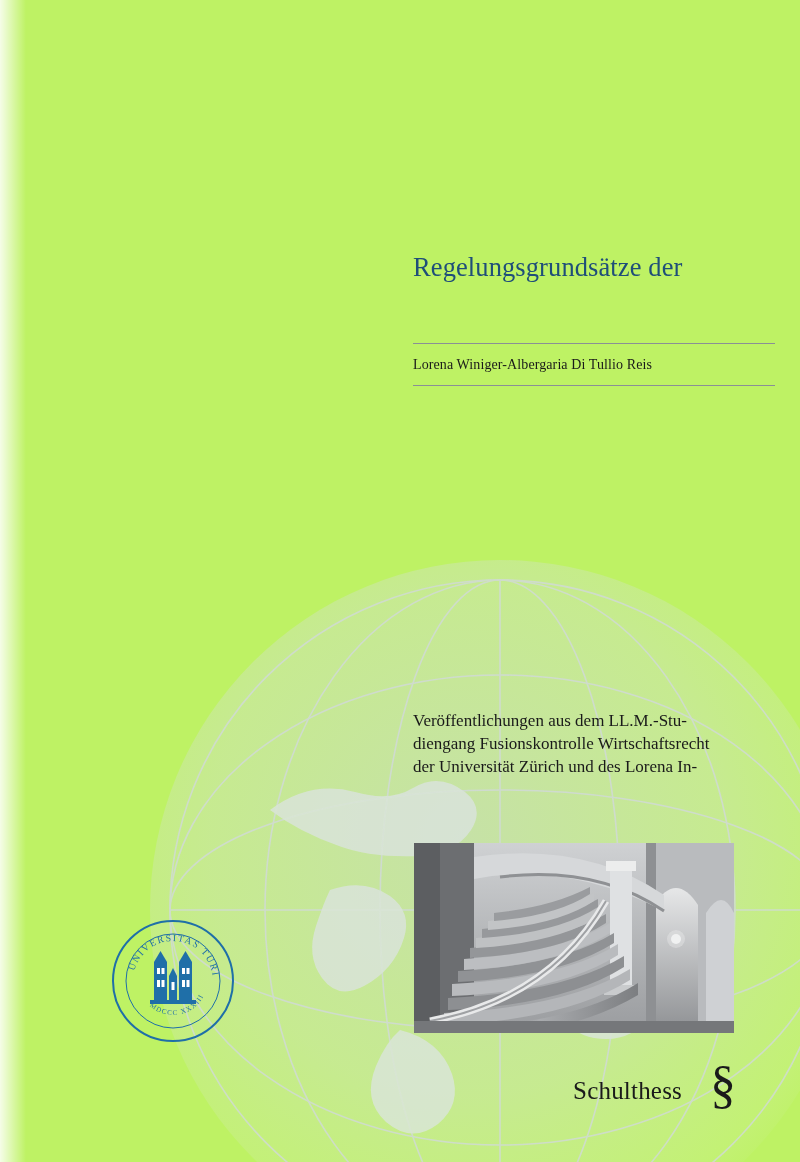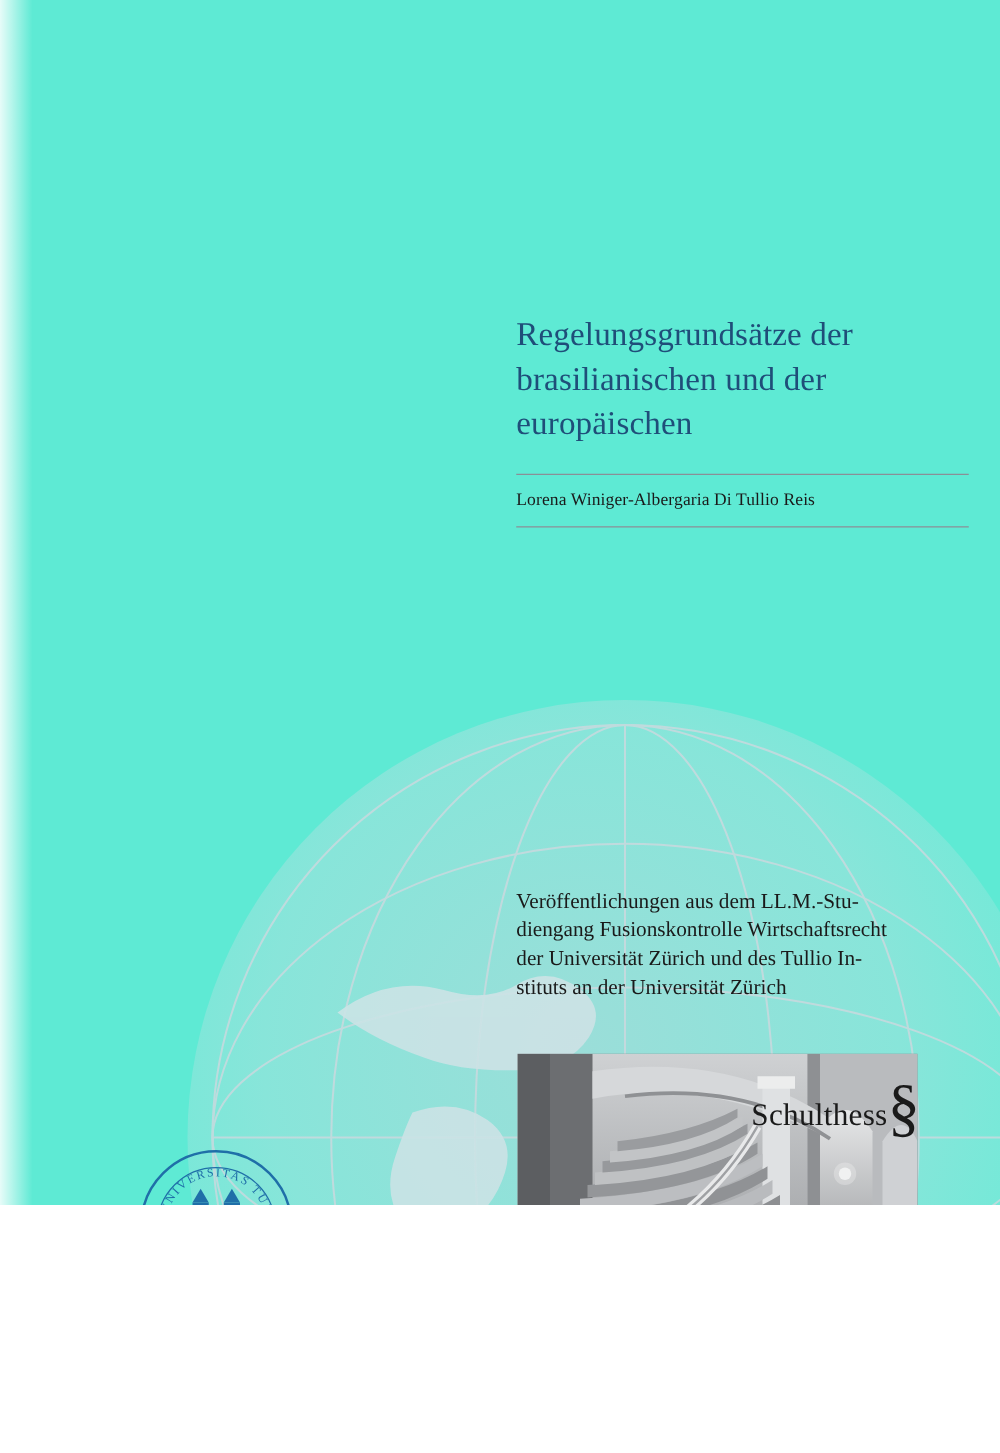--- a/index.html
+++ b/index.html
@@ -3,22 +3,22 @@
 <meta charset="utf-8">
 <style>
   html, body {
     margin: 0;
     padding: 0;
     background: #ffffff;
   }
   #page {
     position: relative;
     width: 800px;
-    height: 964px;
-    background: #5eead4;
+    height: 1162px;
+    background: #bef264;
     overflow: hidden;
     font-family: "Liberation Serif", serif;
   }
 
   
   .globe {
     position: absolute;
     left: 150px;
     top: 560px;
     width: 700px;
@@ -121,21 +121,21 @@
     height: 126px;
   }
 
   
   .publisher {
     position: absolute;
     right: 64px;
     bottom: 56px;
     display: flex;
     align-items: flex-end;
-    gap: 0;
+    gap: 28px;
   }
   .publisher-name {
     color: #1a1a1a;
     font-size: 25px;
     letter-spacing: 0.2px;
     line-height: 1;
     padding-bottom: 3px;
   }
   .publisher-mark {
     color: #1a1a1a;
@@ -168,33 +168,32 @@
       <path d="M430 390 q44 -6 68 18 q20 22 2 48 q-20 28 -56 22 q-32 -6 -34 -40 q-2 -32 20 -48z"></path>
       <path d="M250 470 q40 10 52 44 q10 30 -14 50 q-26 20 -52 -2 q-24 -22 -10 -56 q10 -24 24 -36z"></path>
     </g>
   </svg>
 
   <div class="page-edge-shadow"></div>
 
   <div class="title-block">
     <h1 class="doc-title">
       <span>Regelungsgrundsätze der</span><br>
-      <span>brasilianischen und der europäischen</span><br>
+      <br>
     </h1>
     <div class="author-rule-top"></div>
     <p class="doc-author">Lorena Winiger-Albergaria Di Tullio Reis</p>
     <div class="author-rule-bottom"></div>
   </div>
 
   <div class="series-block">
     <p class="series-text">
       <span>Veröffentlichungen aus dem LL.M.-Stu-</span><br>
       <span>diengang Fusionskontrolle Wirtschaftsrecht</span><br>
-      <span>der Universität Zürich und des Tullio In-</span><br>
-      <span>stituts an der Universität Zürich</span>
+      <span>der Universität Zürich und des Lorena In-</span><br>
     </p>
   </div>
 
   <div class="cover-photo">
     <svg width="320" height="190" viewBox="0 0 320 190">
       <defs>
         <linearGradient id="wallg" x1="0" y1="0" x2="0" y2="1">
           <stop offset="0" stop-color="#cfd1d3"></stop>
           <stop offset="1" stop-color="#9a9c9f"></stop>
         </linearGradient>

